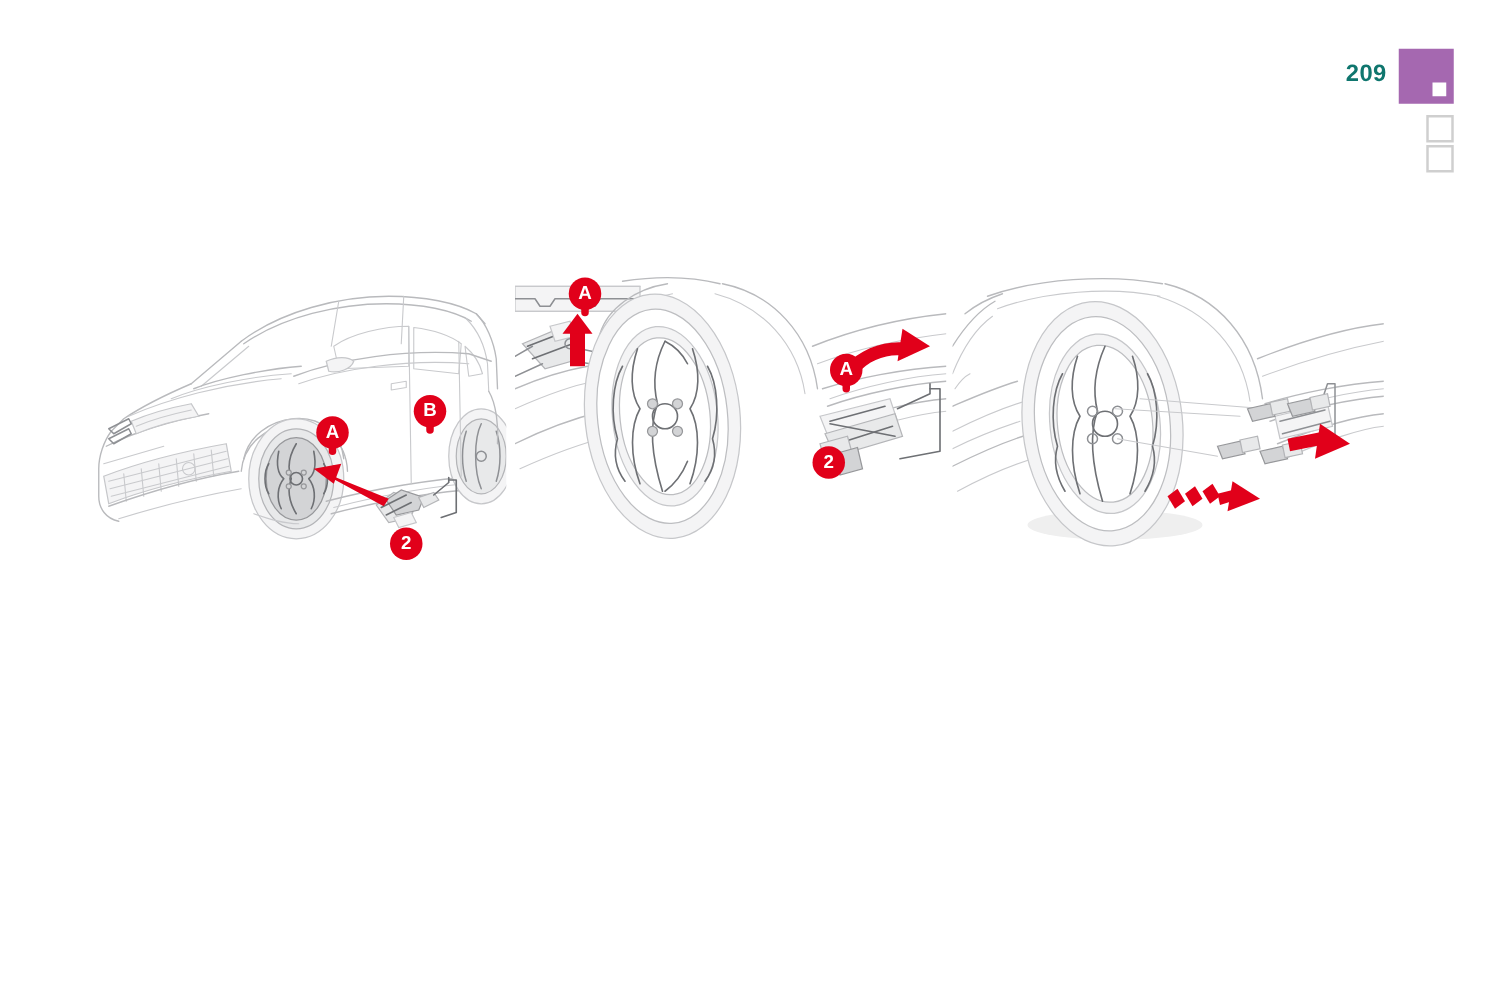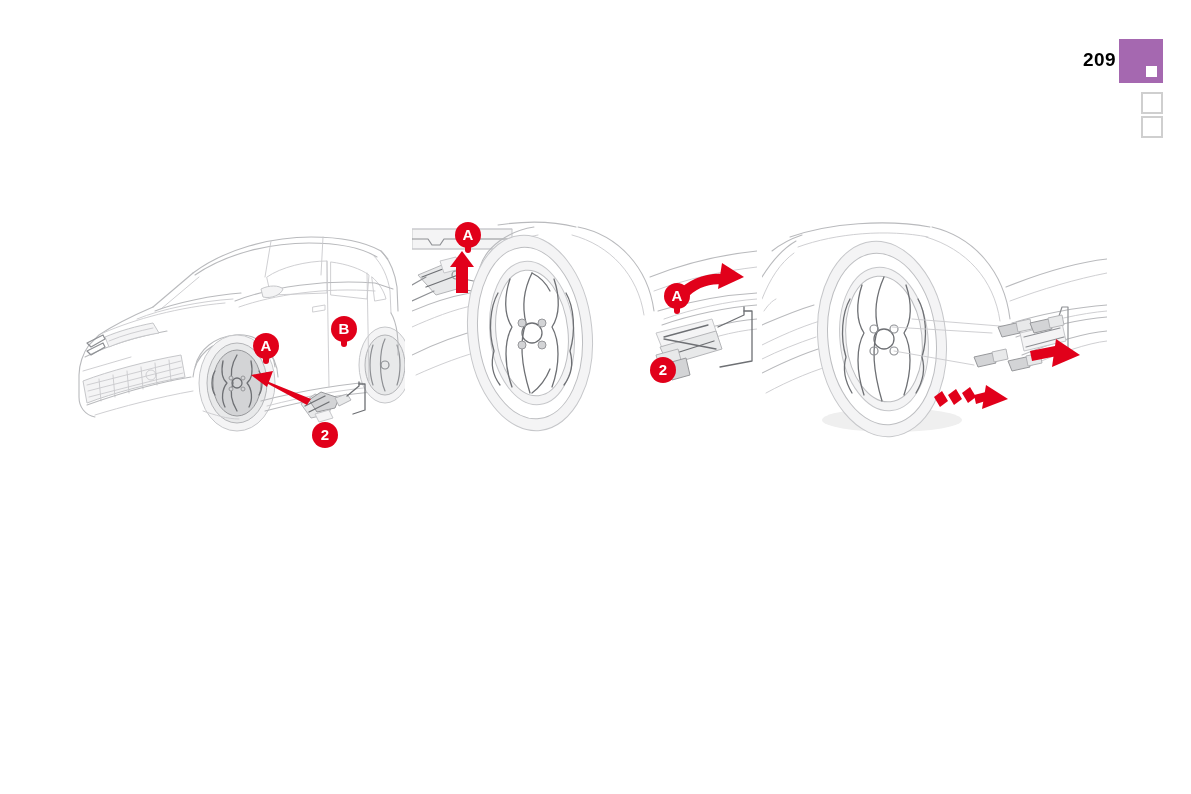--- a/index.html
+++ b/index.html
@@ -21,24 +21,24 @@
     position: absolute;
     top: 0; left: 0;
     width: 1191px;
     height: 150px;
   }
   #page-number {
     position: absolute;
     left: 1070px;
     top: 49px;
     width: 46px;
-    text-align: right;
+    text-align: center;
     font-size: 19px;
     font-weight: bold;
-    color: #000000;
+    color: #0f766e;
     letter-spacing: 0.4px;
   }
   #section-tabs {
     position: absolute;
     left: 1119px;
     top: 39px;
     width: 46px;
   }
   .tab-marker {
     width: 44px;

